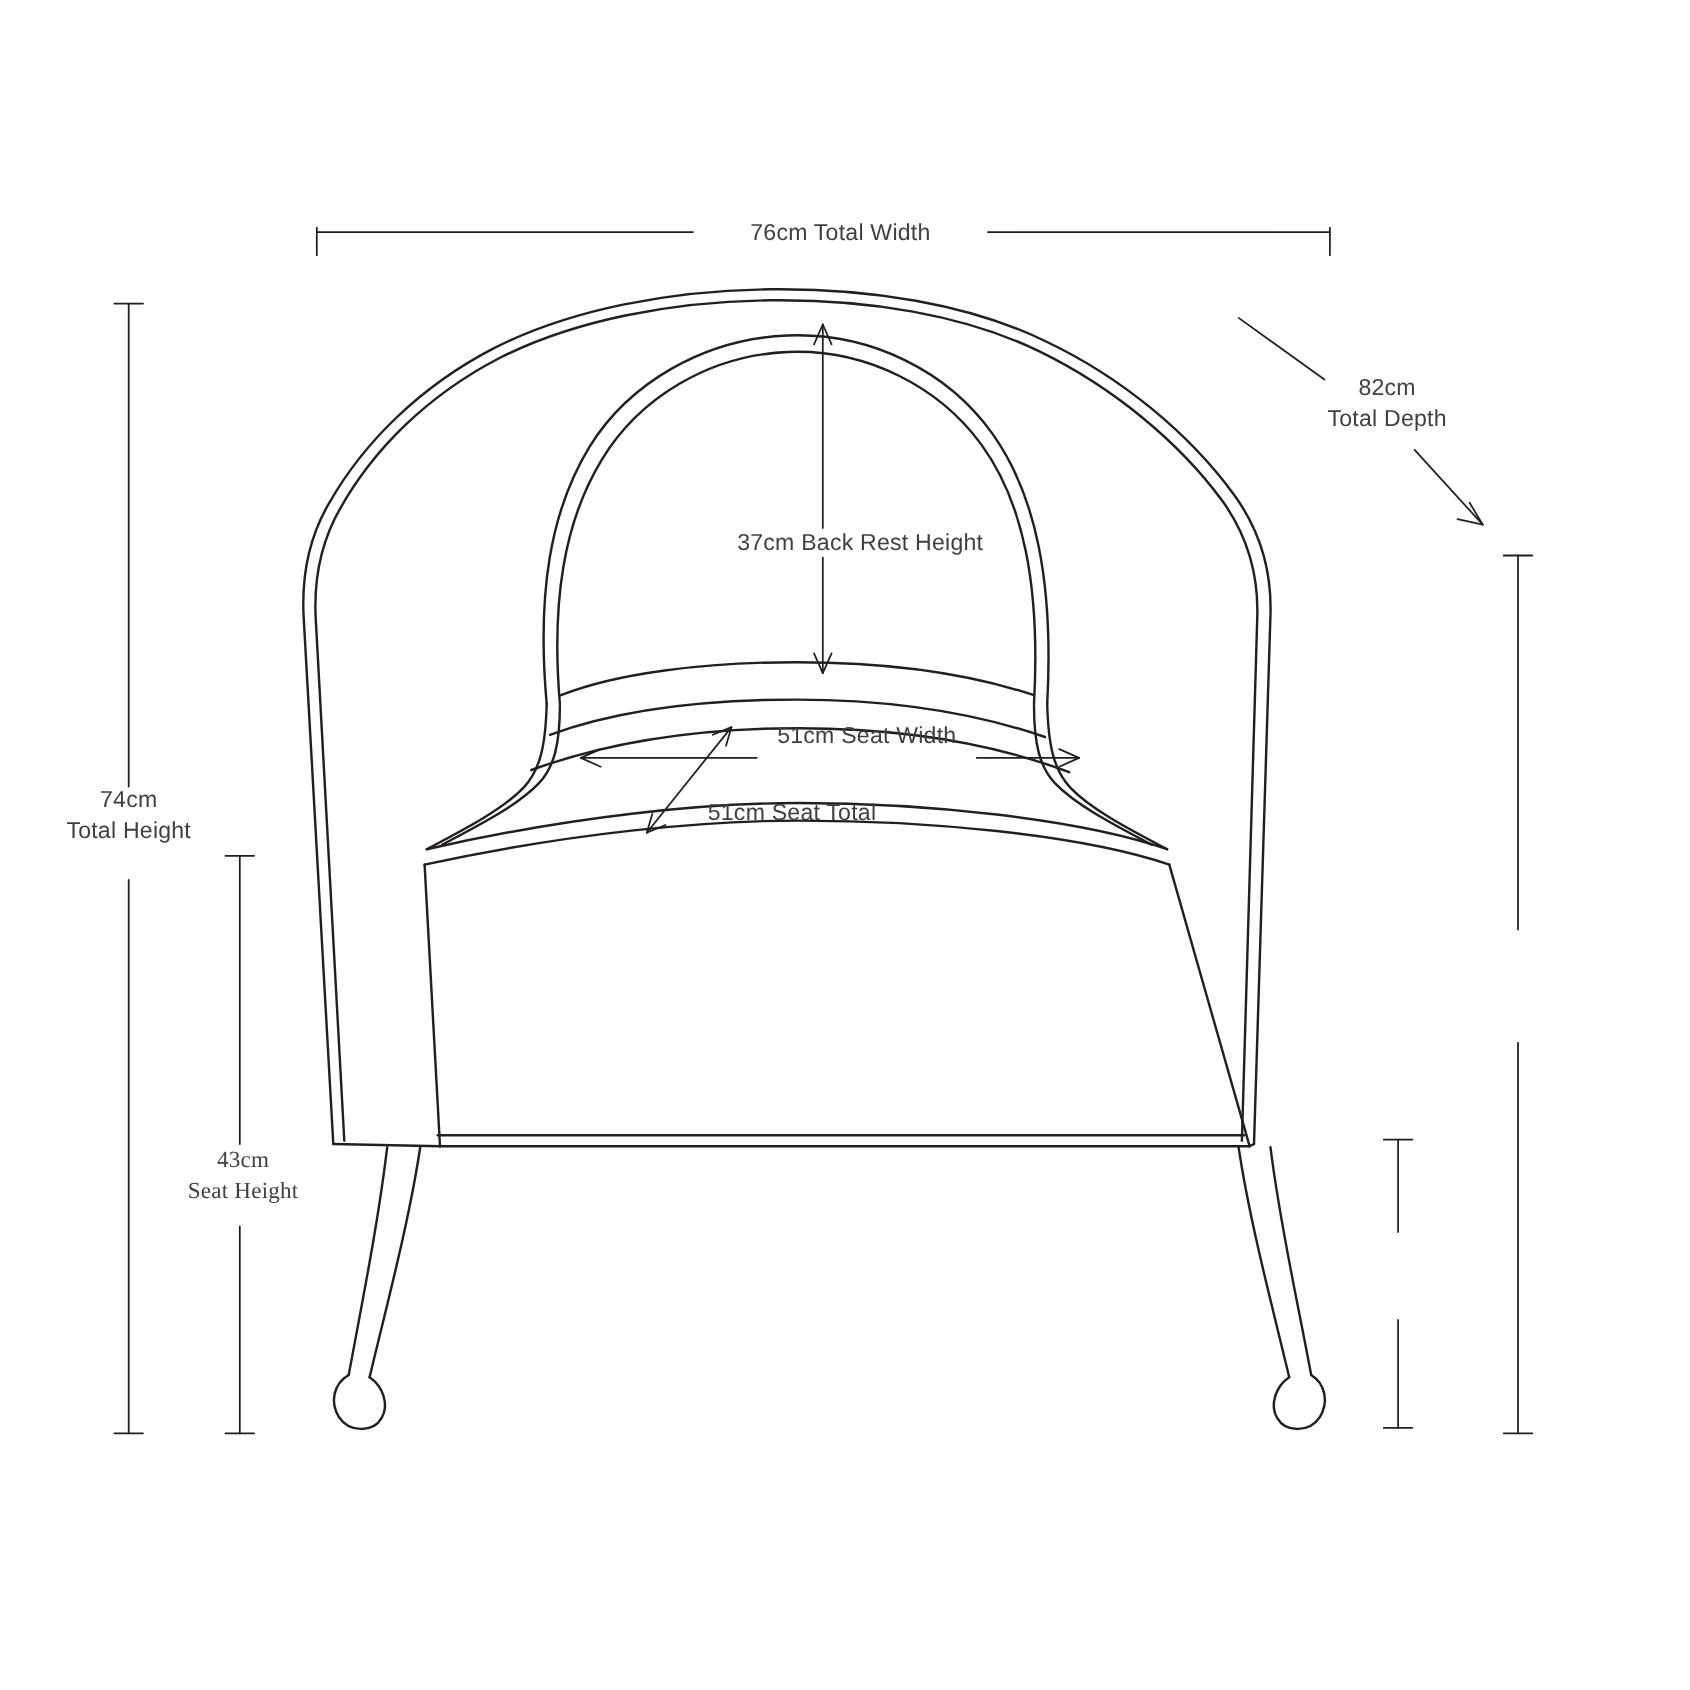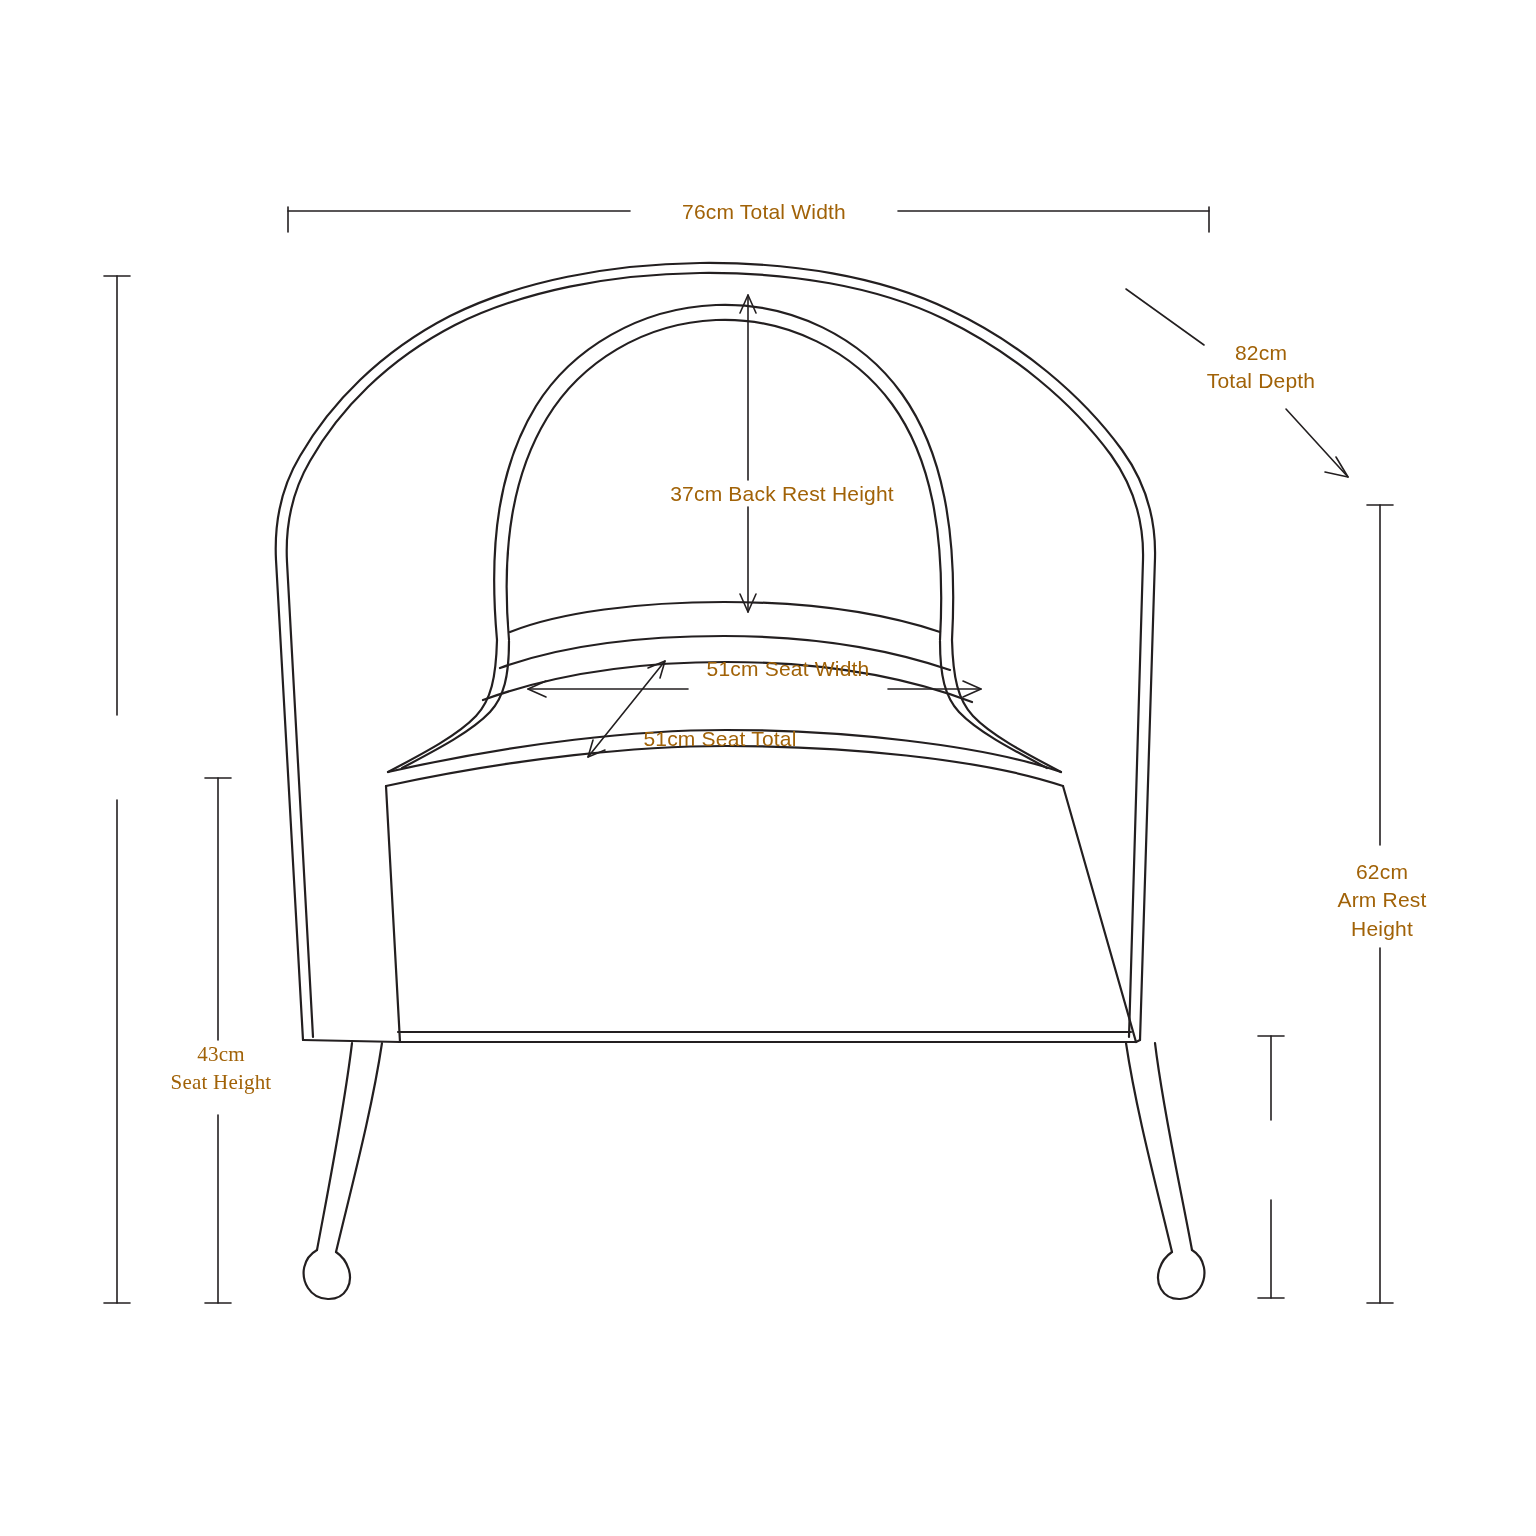--- a/index.html
+++ b/index.html
@@ -23,21 +23,21 @@
     position: absolute;
     left: 0;
     top: 0;
     width: 1536px;
     height: 1536px;
   }
   .lbl {
     position: absolute;
     font-size: 21px;
     line-height: 1.35;
-    color: #a16207;
+    color: #404040;
     white-space: pre-line;
     letter-spacing: 0.2px;
   }
   .lbl.center { text-align: center; }
 </style>
 </head>
 <body>
 
 <div id="stage">
 
@@ -191,22 +191,21 @@
 
   <div class="lbl center" style="left:1186px; top:339px; width:150px;">82cm
 Total Depth</div>
 
   <div class="lbl center" style="left:632px; top:480px; width:300px;">37cm Back Rest Height</div>
 
   <div class="lbl center" style="left:688px; top:655px; width:200px;">51cm Seat Width</div>
 
   <div class="lbl center" style="left:622px; top:725px; width:196px;">51cm Seat Total</div>
 
+  <div class="lbl center" style="left:32px; top:714px; width:170px;">74cm
+Total Height</div>
 
   <div class="lbl center" style="left:138px; top:1040px; width:166px;font-family:Liberation Serif, serif;">43cm
 Seat Height</div>
 
-  <div class="lbl center" style="left:1308px; top:858px; width:148px;">62cm
-Arm Rest
-Height</div>
 
 
 </div>
 
 </body></html>

